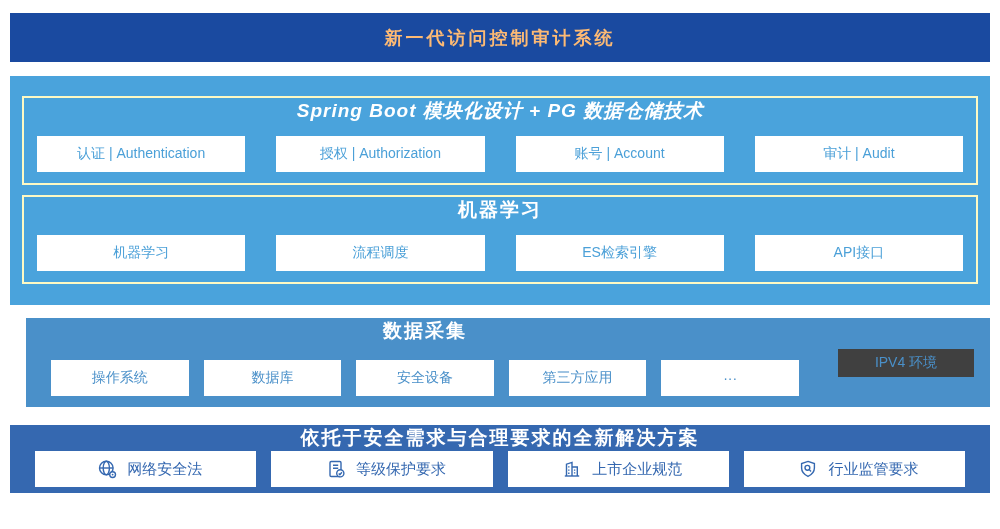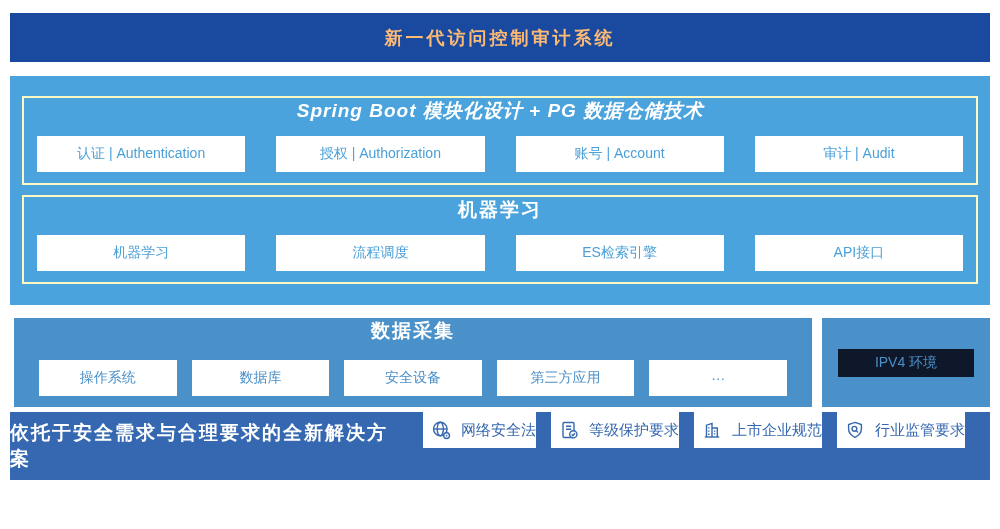--- a/index.html
+++ b/index.html
@@ -22,42 +22,42 @@
   }
   .subtitle.italic{font-style:italic;letter-spacing:1px;}
   .row{display:flex;gap:31px;padding:12px 13px 11px;}
   .item{
     flex:1;height:36px;background:#ffffff;display:flex;align-items:center;justify-content:center;
     font-size:14px;white-space:nowrap;
   }
   .platform .item{color:#4BA0D8;}
 
   .collection{
-    position:absolute;left:14px;top:318px;width:798px;height:89px;background:#4A90C9;
+    position:absolute;left:26px;top:318px;width:798px;height:89px;background:#4A90C9;
     box-sizing:border-box;display:flex;flex-direction:column;
   }
   .sec-title{
     flex:1;display:flex;align-items:center;justify-content:center;
     color:#ffffff;font-weight:bold;font-size:19px;letter-spacing:2px;
   }
   .collection .row{padding:16px 25px 14px;gap:15px;}
   .collection .item{color:#4A90C9;}
 
   .env-panel{
     position:absolute;left:822px;top:318px;width:168px;height:89px;background:#4A90C9;
     box-sizing:border-box;display:flex;flex-direction:column;justify-content:center;gap:9px;padding:0 16px;
   }
   .env-box{
-    height:28px;background:#0f172a;color:#4A90C9;font-size:14px;
+    height:28px;background:#404040;color:#4A90C9;font-size:14px;
     display:flex;align-items:center;justify-content:center;
   }
 
   .solution{
-    position:absolute;left:10px;top:412px;width:980px;height:68px;background:#3568B0;
-    box-sizing:border-box;display:flex;
+    position:absolute;left:10px;top:425px;width:980px;height:68px;background:#3568B0;
+    box-sizing:border-box;display:flex;flex-direction:column;
   }
   .solution .row{padding:0 25px 17px;gap:15px;}
   .sol-item{
     flex:1;height:36px;background:#ffffff;color:#3568B0;font-size:15px;
     display:flex;align-items:center;justify-content:center;gap:10px;white-space:nowrap;padding-left:8px;
   }
   .icon{display:inline-flex;width:20px;height:20px;align-items:center;justify-content:center;}
   .icon svg{display:block;}
 </style>
 </head>

